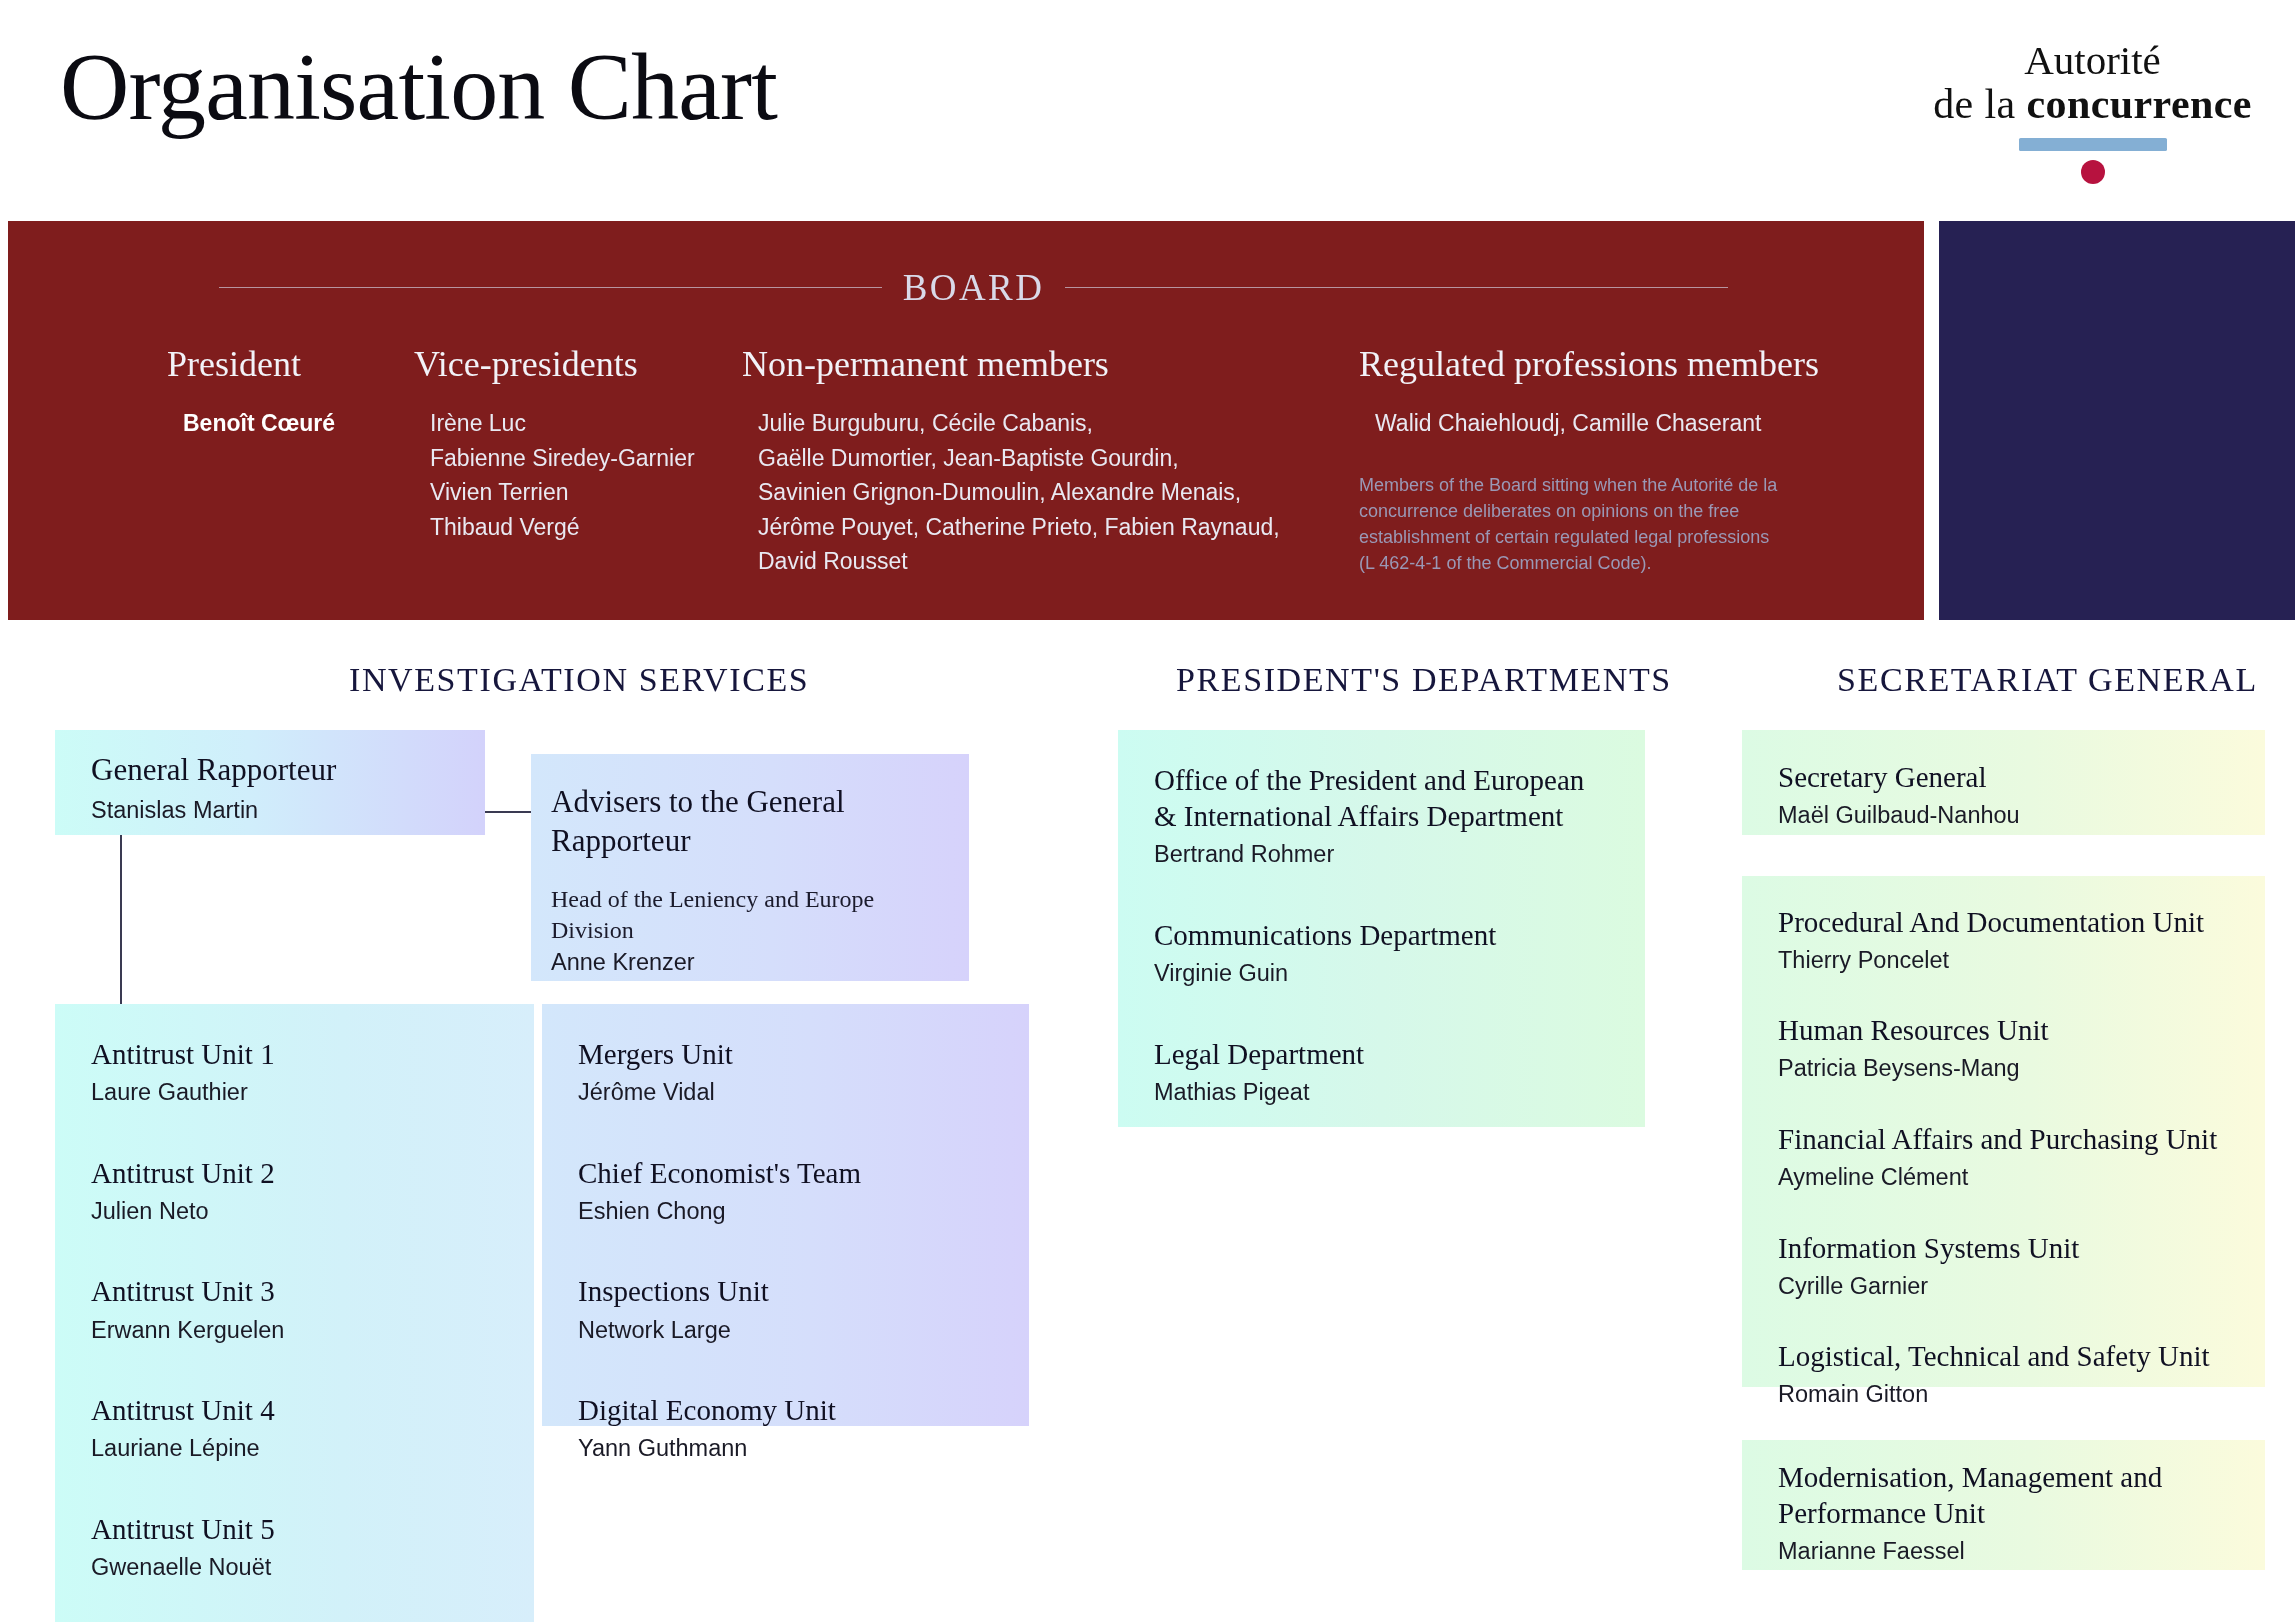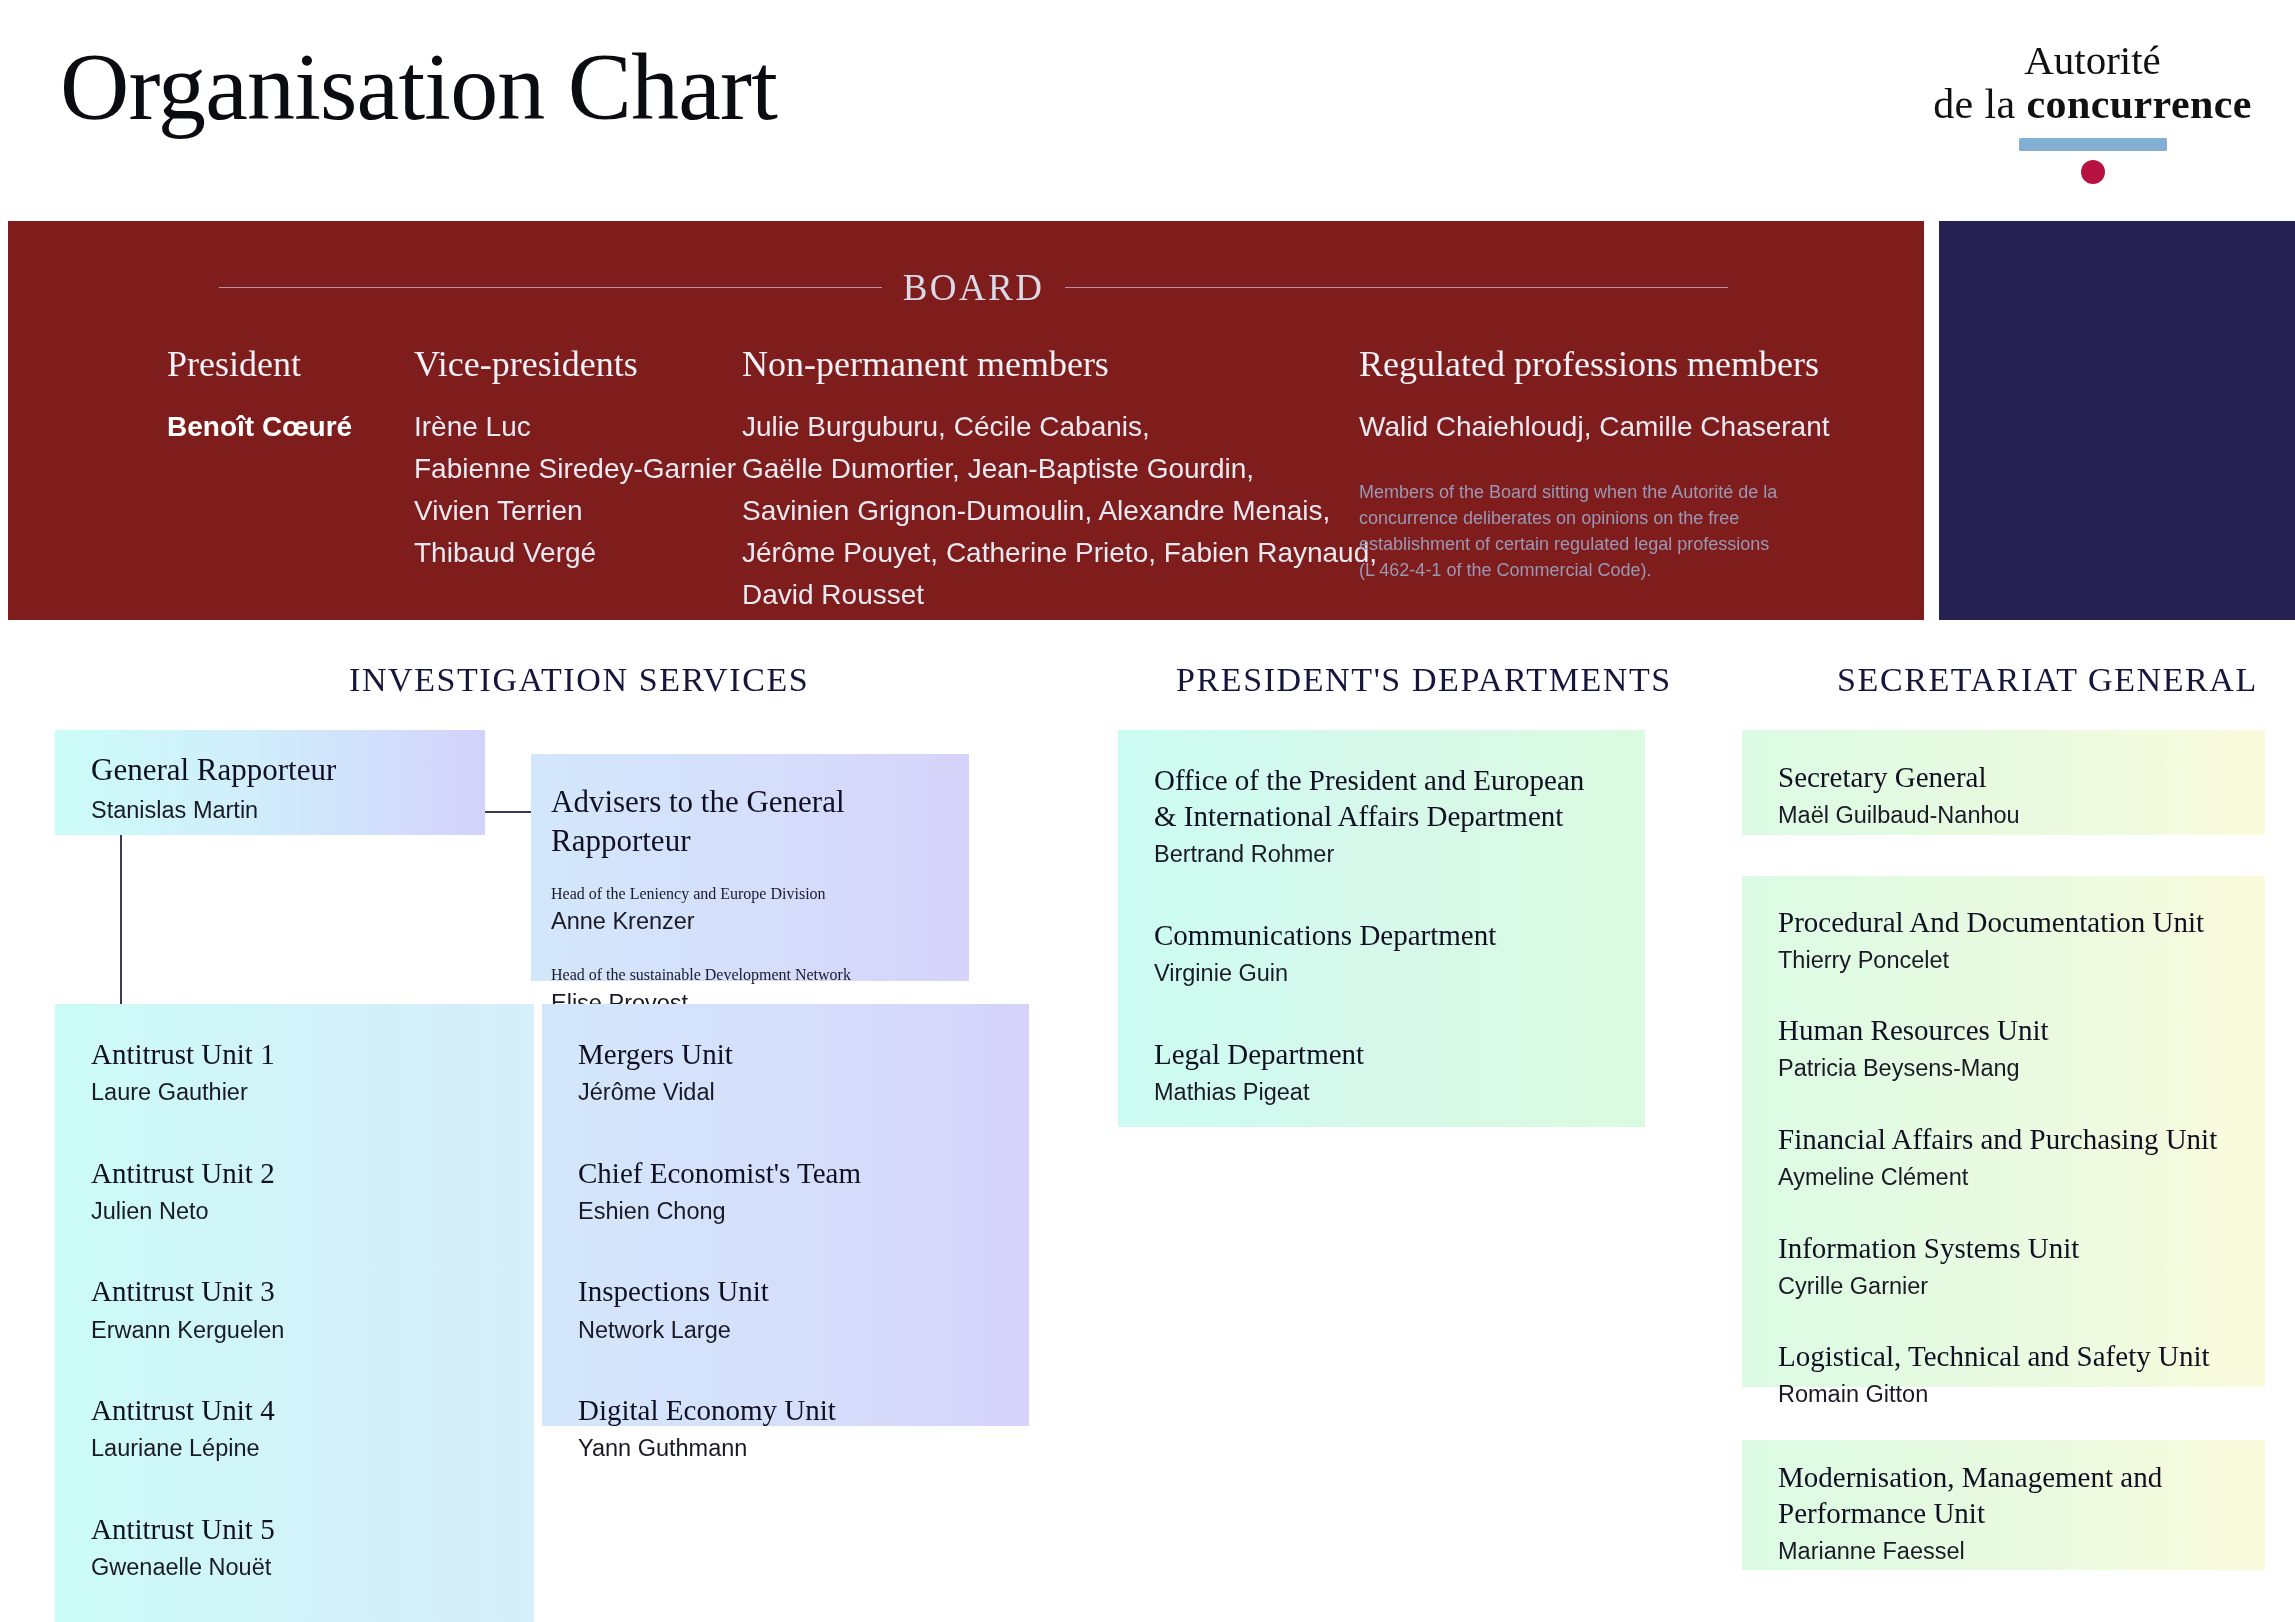--- a/index.html
+++ b/index.html
@@ -107,24 +107,25 @@
   .bcol { position: absolute; top: 122px; }
   .bcol h3 {
     margin: 0 0 21px 0;
     font-family: "Liberation Serif", serif;
     font-weight: 400;
     font-size: 36px;
     color: #f2f2f8;
     white-space: nowrap;
   }
   .bname {
-    font-size: 28px;
+    font-size: 23px;
     line-height: 1.5;
     color: #e9e9f2;
     white-space: nowrap;
+    margin-left: 16px;
   }
   .bname.strong { font-weight: 700; color: #ffffff; }
   .bnote {
     margin-top: 31px;
     font-size: 18px;
     line-height: 1.45;
     color: #9a98b5;
     max-width: 422px;
   }
 
@@ -167,21 +168,21 @@
     color: #101022;
     margin-bottom: 4.9px;
   }
   .unit-name {
     font-size: 23.5px;
     line-height: 1.3;
     color: #1a1a26;
   }
   .role-title {
     font-family: "Liberation Serif", serif;
-    font-size: 16px;
+    font-size: 24px;
     line-height: 1.3;
     color: #1b1b2c;
     margin-bottom: 1.6px;
   }
 
   
   #card-gr        { left: 55px;  top: 730px;  width: 430px; height: 105px; padding: 21px 36px; }
   #card-advisers  { left: 531px; top: 754px;  width: 438px; height: 227px; padding: 29px 20px; }
   #card-antitrust { left: 55px;  top: 1004px; width: 479px; height: 737px; padding: 32px 36px; }
   #card-mergers   { left: 542px; top: 1004px; width: 487px; height: 422px; padding: 32px 36px; }

